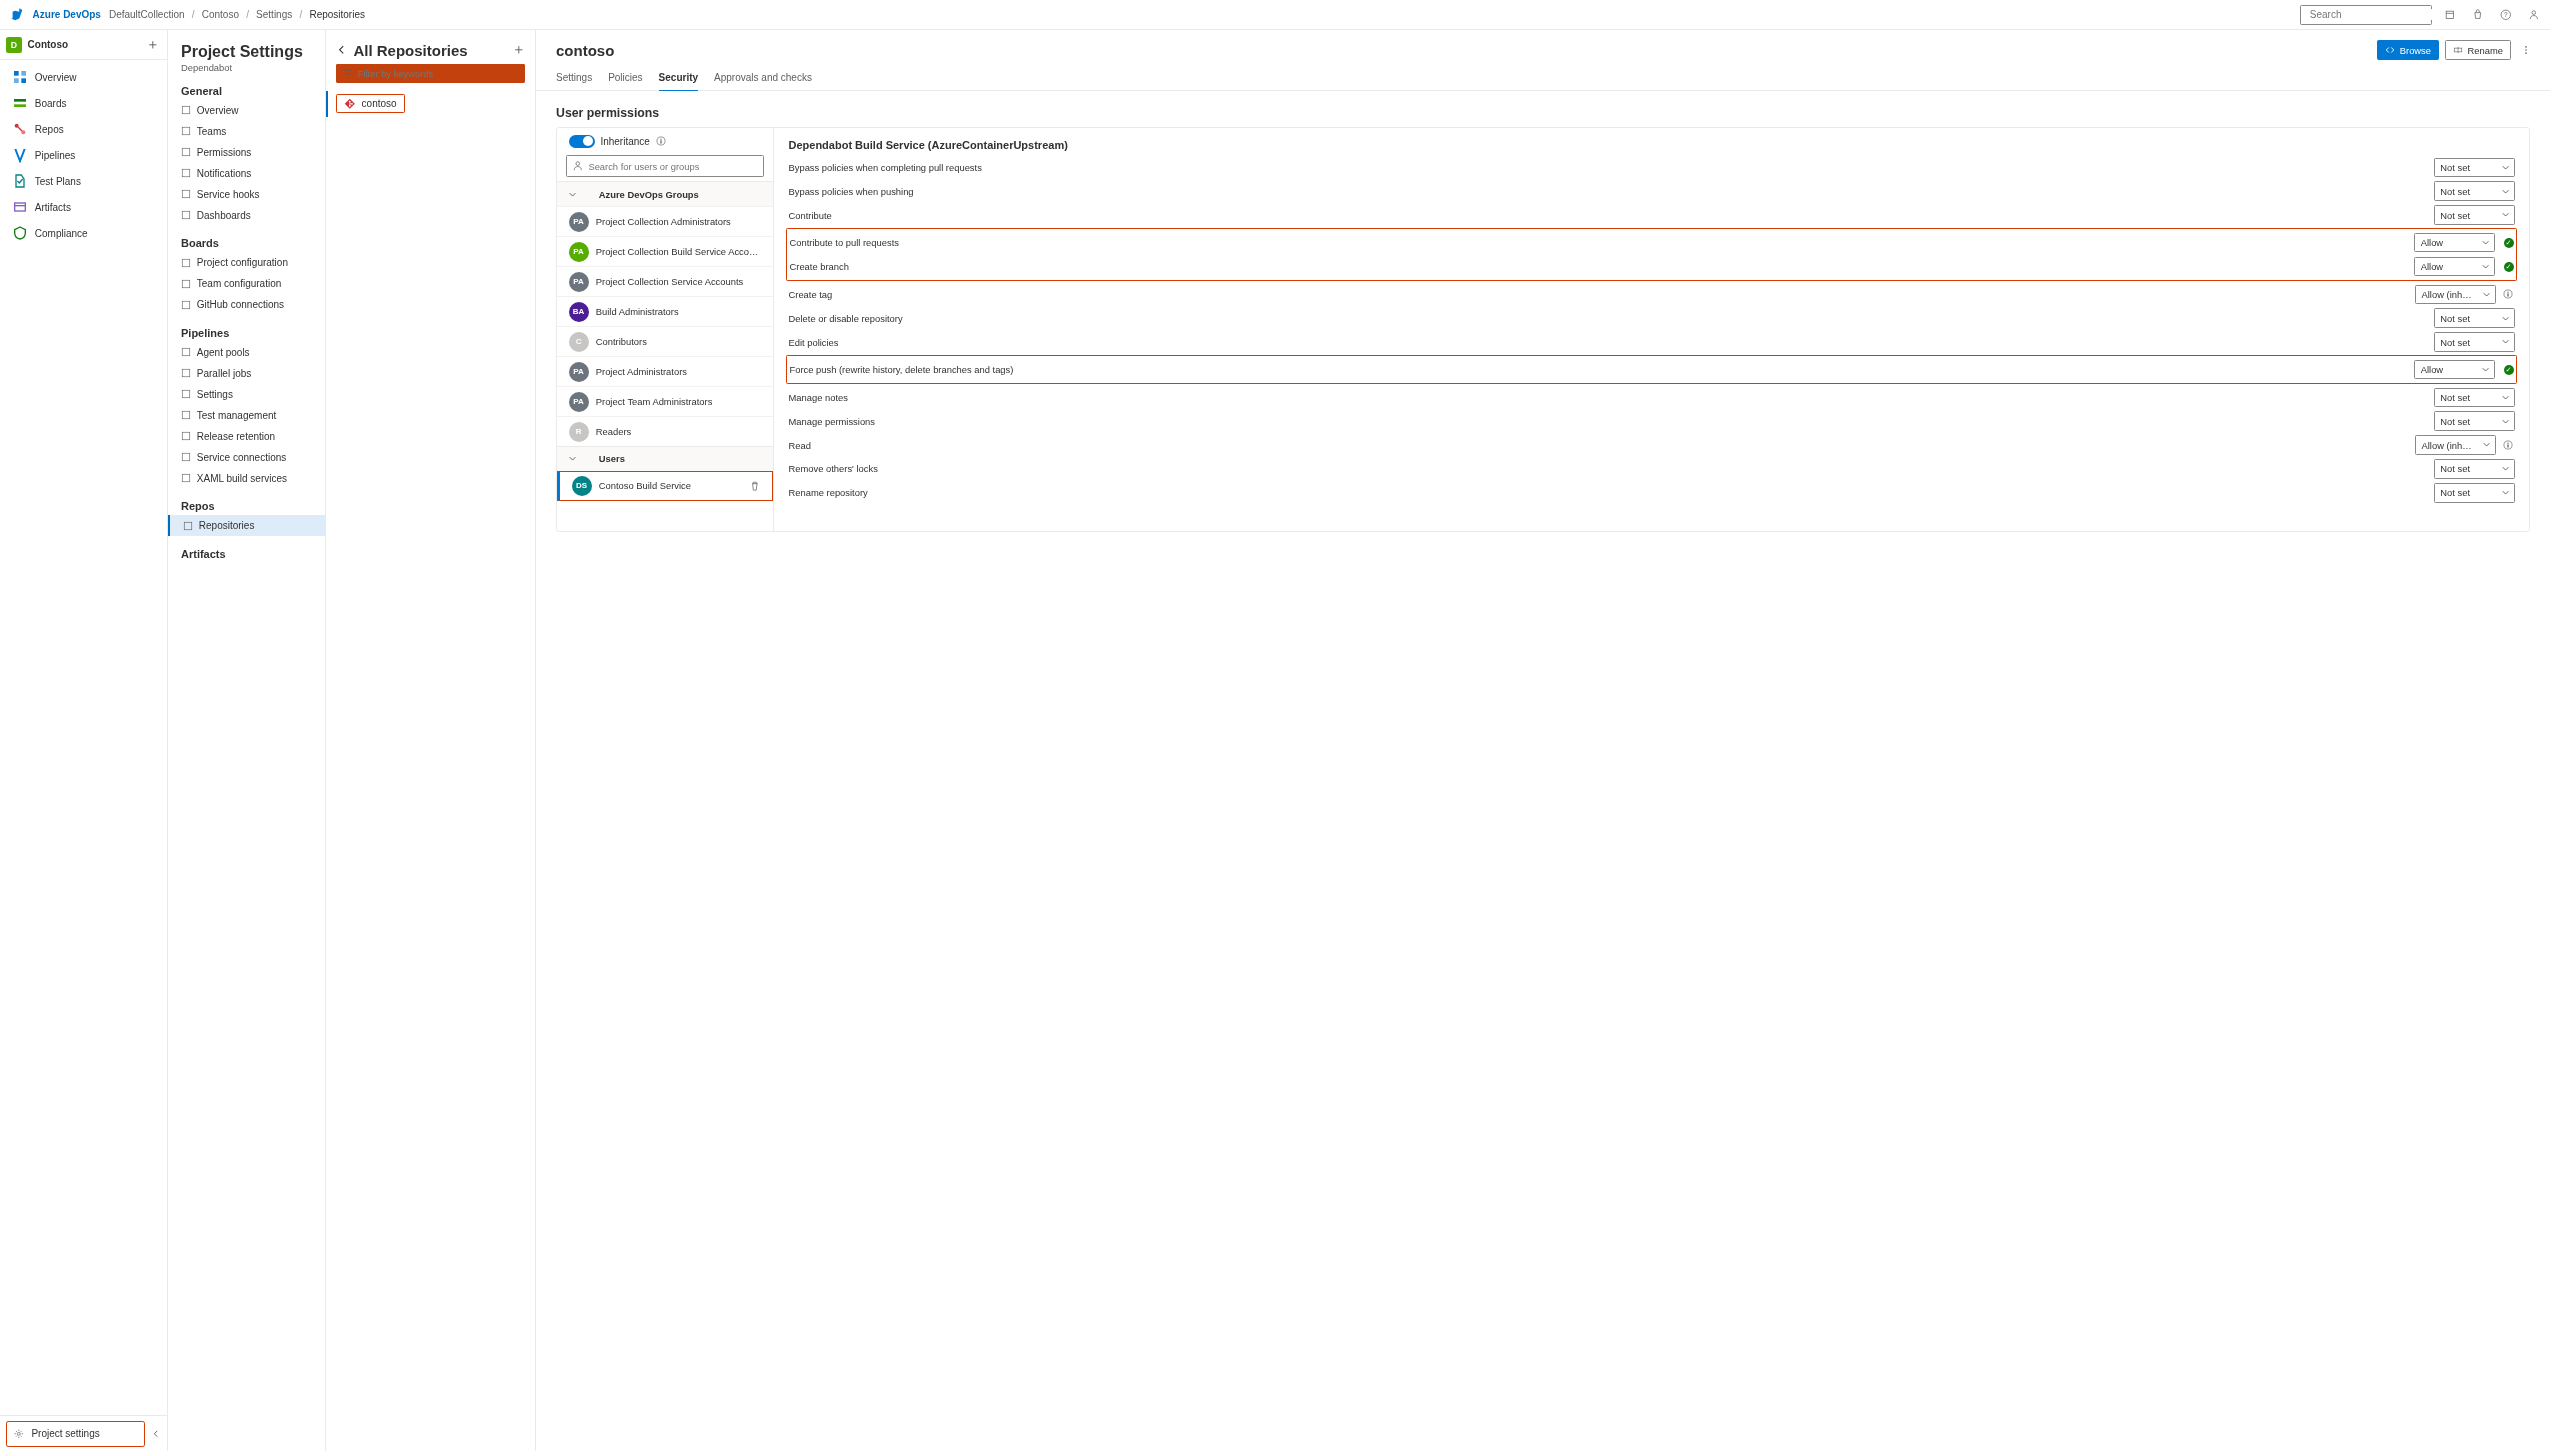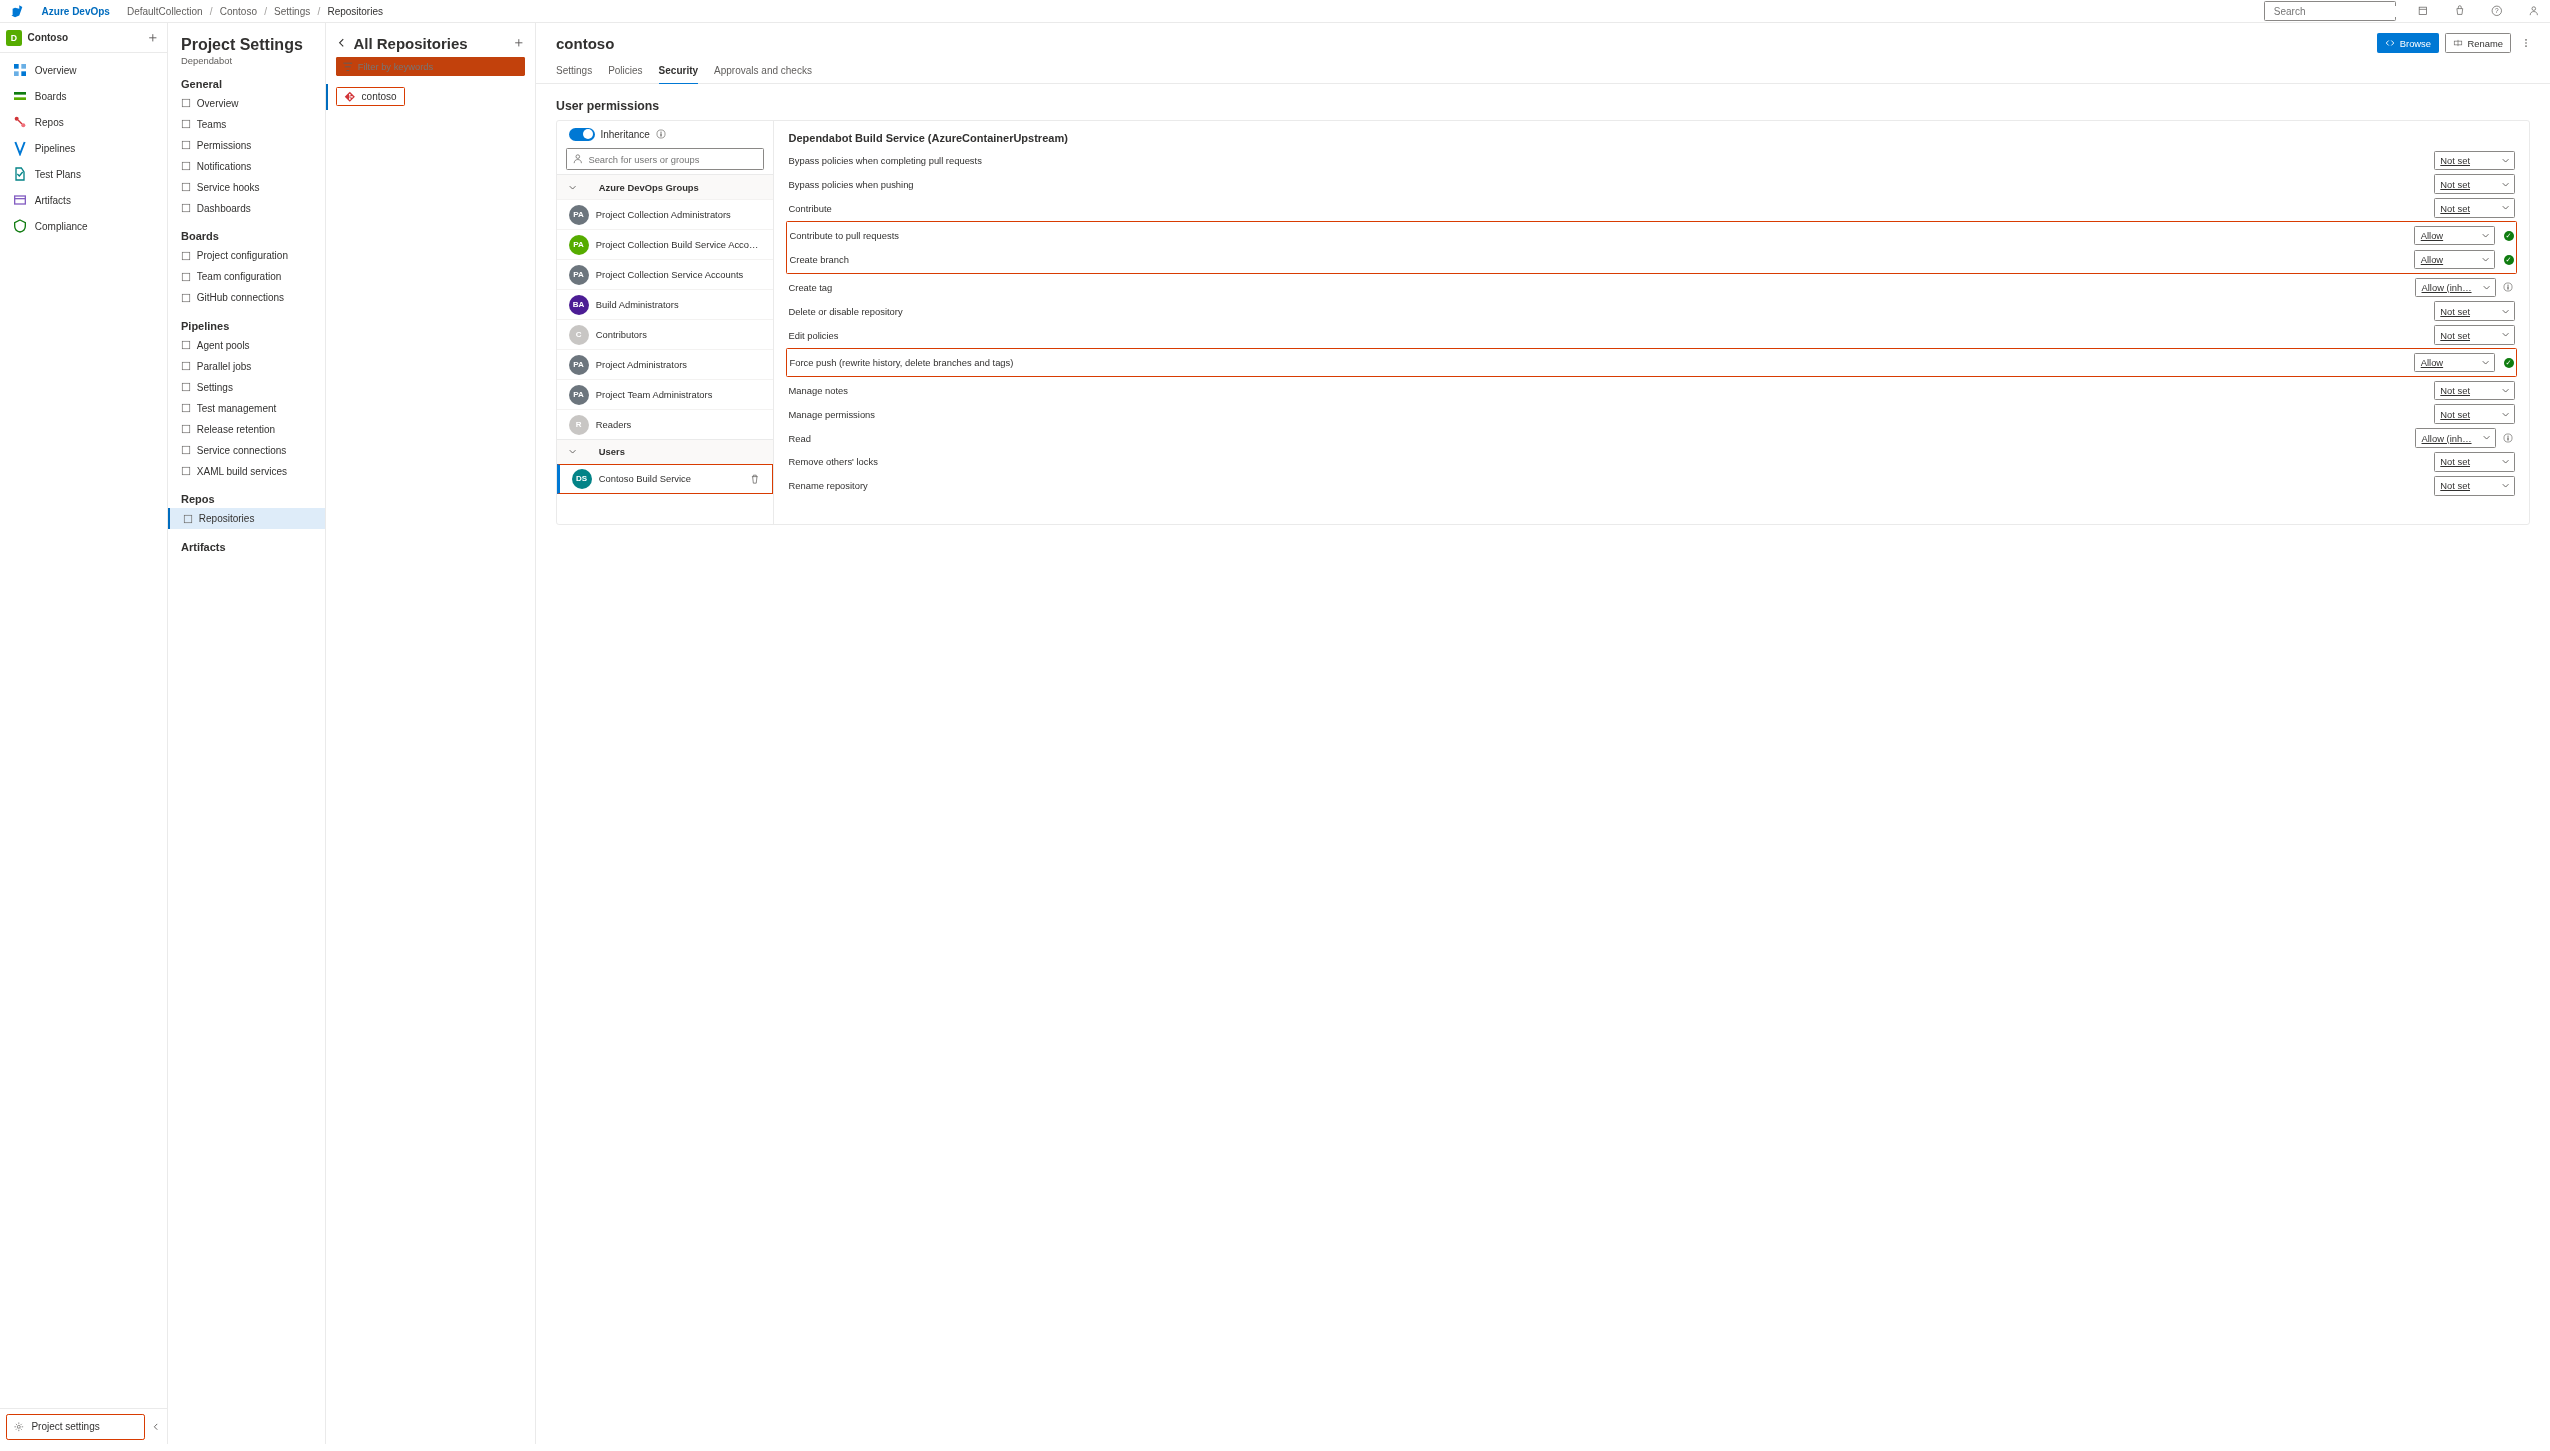--- a/index.html
+++ b/index.html
@@ -1,20 +1,20 @@
 <!DOCTYPE html>
 <html style="font-size:11.6px"><head>
 <meta charset="utf-8">
 <style>
 * { margin:0; padding:0; box-sizing:border-box; }
 body { font-family:-apple-system,BlinkMacSystemFont,"Segoe UI",sans-serif; font-size:10px; color:#323130; background:#fff; overflow:hidden; height:100vh; }
 svg { display:block; }
 
 
-.topbar { height:23px; display:flex; align-items:center; padding:0 5.8px; border-bottom:0.7px solid #eaeaea; gap:17px; }
+.topbar { height:30px; display:flex; align-items:center; padding:0 5.8px; border-bottom:0.7px solid #eaeaea; gap:8px; }
 .topbar .logo { width:14.5px; height:14.5px; margin-left:2.9px; margin-right:1.4px; }
 .topbar .brand { color:#006cbe; font-weight:600; }
 .breadcrumb { display:flex; align-items:center; gap:7.2px; color:#605e5c; }
 .breadcrumb span.sep { color:#a19f9d; }
 .breadcrumb a { color:#605e5c; text-decoration:none; }
 .breadcrumb a.active { color:#323130; }
 .topbar .spacer { flex:1; }
 .searchbox { width:132px; height:20px; border:0.7px solid #8a8886; border-radius:1.4px; display:flex; align-items:center; padding:0 4.3px; gap:4.3px; }
 .searchbox input { border:none; outline:none; flex:1; font-size:10px; }
 .topbar .ticon { width:20px; height:20px; display:flex; align-items:center; justify-content:center; color:#605e5c; }
@@ -79,21 +79,21 @@
 .urow { height:30px; display:flex; align-items:center; gap:7.2px; padding:0 11.6px; border-top:0.7px solid #f3f2f1; font-size:9.4px; position:relative; overflow:hidden; white-space:nowrap; }
 .urow.selected { border:1.4px solid #d83b01; border-left:3.6px solid #0078d4; }
 .urow .ubadge { width:20px; height:20px; border-radius:50%; background:#6c757d; color:#fff; display:flex; align-items:center; justify-content:center; font-size:8px; font-weight:600; flex-shrink:0; }
 .urow .uname { flex:1; overflow:hidden; text-overflow:ellipsis; }
 .urow .del { color:#605e5c; }
 
 .panel .right { flex:1; padding:11.6px 14.5px 11.6px 14.5px; }
 .panel .right .rtitle { font-weight:600; font-size:11px; margin-bottom:4px; }
 .prow { display:flex; align-items:center; padding:2.2px 0; gap:7.2px; }
 .prow .plabel { flex:1; font-size:9.4px; }
-.sel { width:81px; height:19.5px; border:0.7px solid #8a8886; border-radius:1.4px; display:flex; align-items:center; padding:0 4.3px 0 5.8px; font-size:9.4px; justify-content:space-between;text-decoration:underline; }
+.sel { width:81px; height:19.5px; border:0.7px solid #8a8886; border-radius:1.4px; display:flex; align-items:center; padding:0 4.3px 0 5.8px; font-size:9.4px; justify-content:space-between; }
 .prow .info { width:11.6px; color:#605e5c; }
 .prow .chk { width:10px; height:10px; border-radius:50%; background:#107c10; display:inline-flex; align-items:center; justify-content:center; color:#fff; font-size:7.2px; margin-left:1.4px; }
 .hlgroup { border:1.4px solid #d83b01; border-radius:1.4px; padding:1.4px 2.9px; margin:1.4px -2.9px; }
 
 .icon16 { width:11.6px; height:11.6px; }
 .chev { width:7.2px; height:7.2px; }
 </style>
 </head>
 <body>
 

